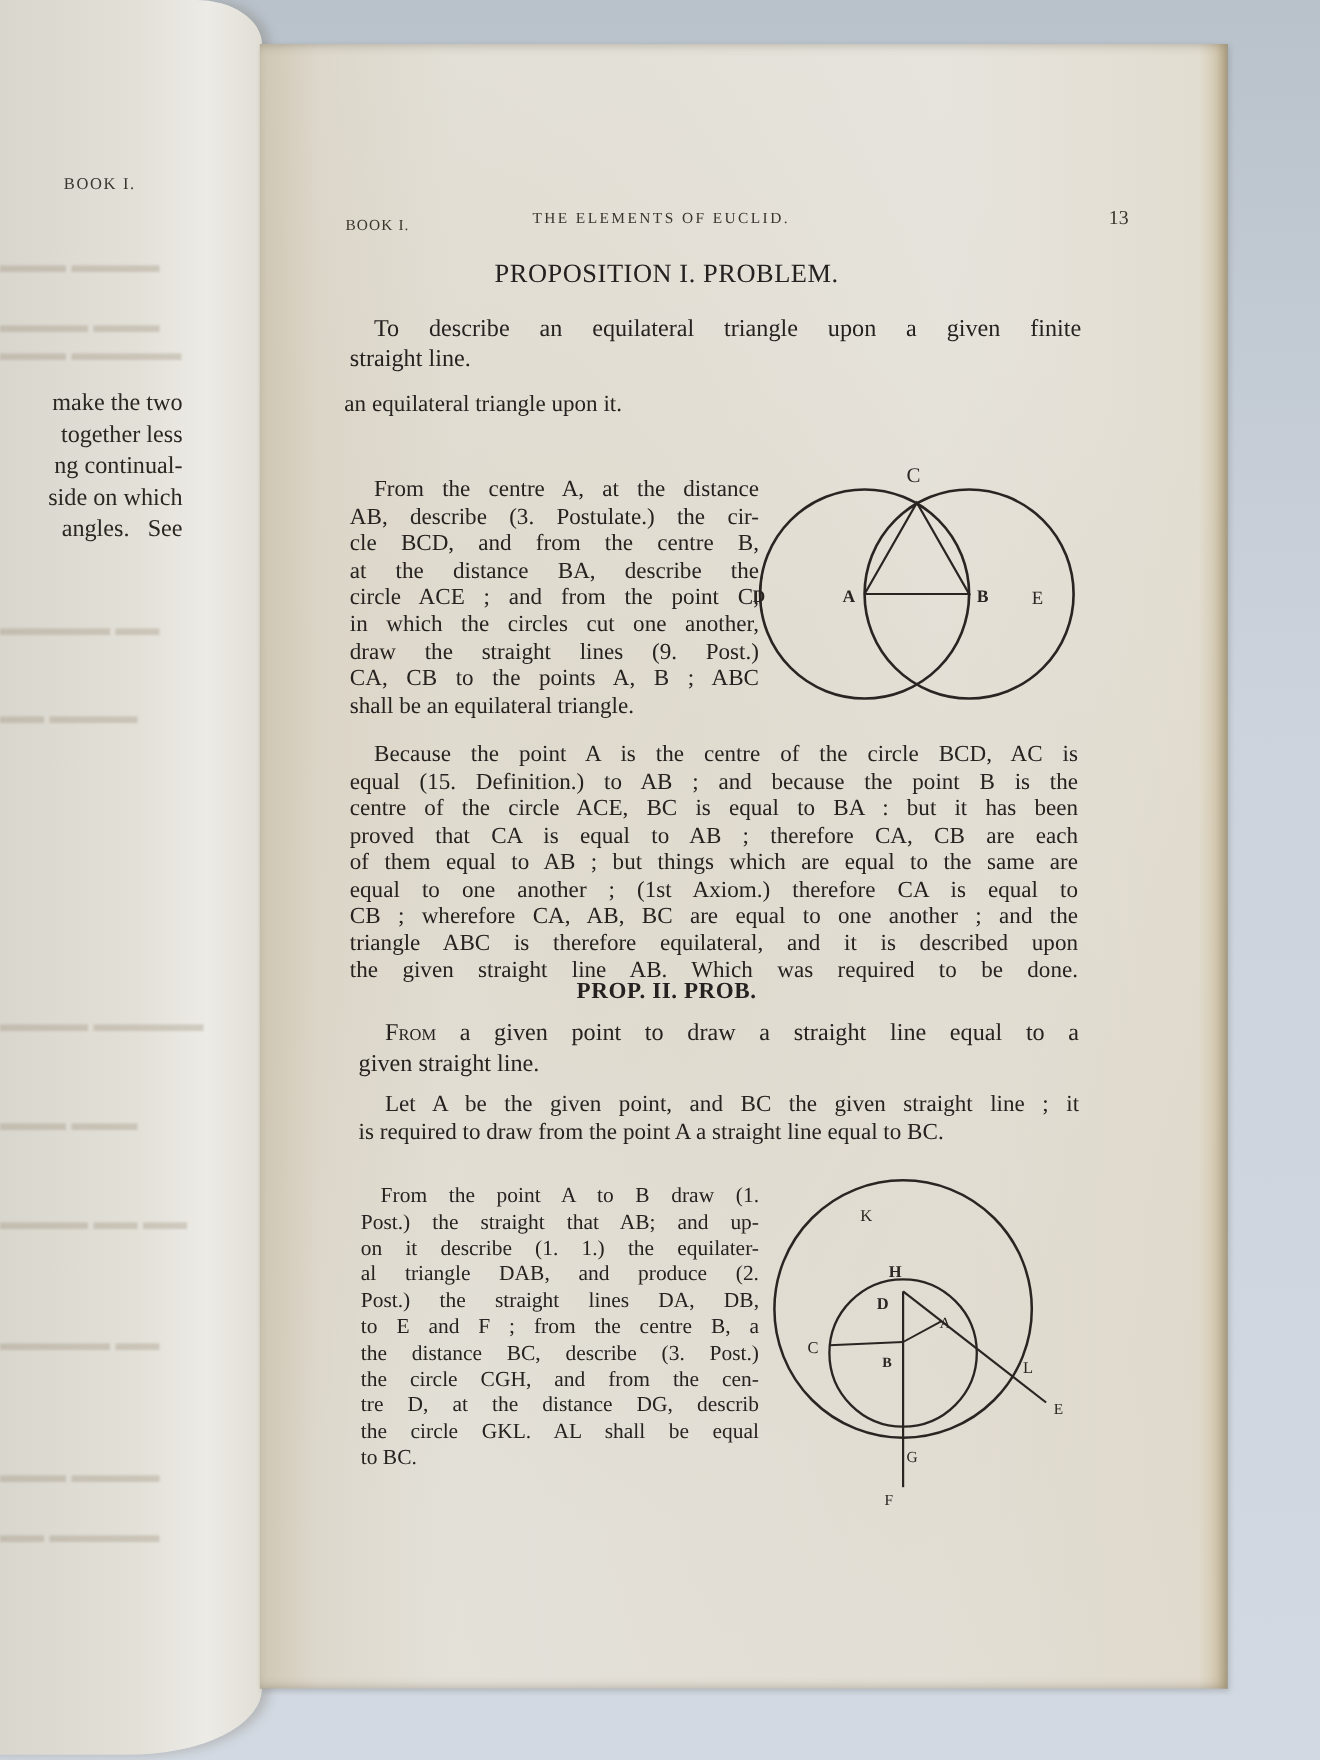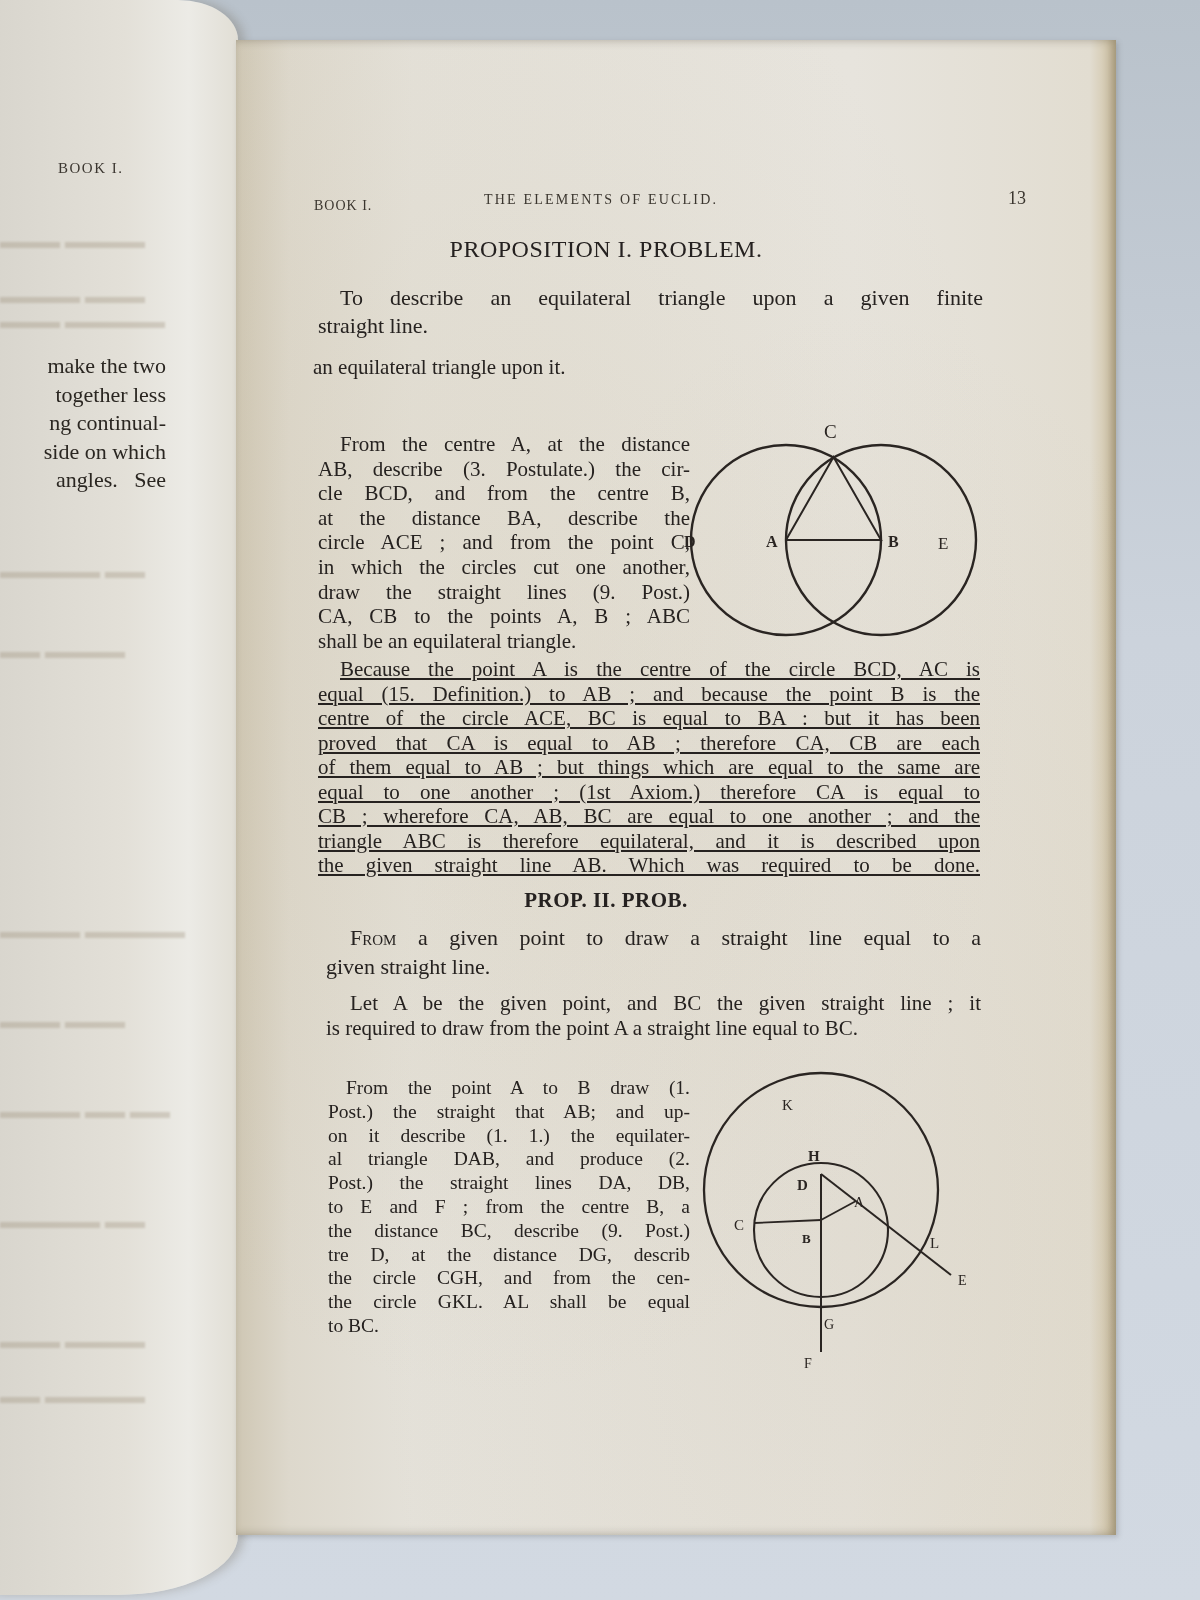--- a/index.html
+++ b/index.html
@@ -113,21 +113,21 @@
     <circle cx="110" cy="150" r="95" fill="none" stroke="#2a2522" stroke-width="2.4"></circle>
     <circle cx="205" cy="150" r="95" fill="none" stroke="#2a2522" stroke-width="2.4"></circle>
     <polyline points="110,150 157.5,67 205,150 110,150" fill="none" stroke="#2a2522" stroke-width="2"></polyline>
     <text x="148" y="48" font-size="19">C</text>
     <text x="8" y="157" font-size="16" font-weight="bold">D</text>
     <text x="90" y="157" font-size="16" font-weight="bold">A</text>
     <text x="212" y="157" font-size="16" font-weight="bold">B</text>
     <text x="262" y="159" font-size="17">E</text>
   </svg>
 
-  <div class="txt block" style="left:82px; top:617px; width:662px; line-height:24.5px;text-decoration:underline;">
+  <div class="txt block" style="left:82px; top:633px; width:662px; line-height:24.5px;">
     <p class="just" style="text-indent:22px">Because the point A is the centre of the circle BCD, AC is</p>
     <p class="just">equal (15. Definition.) to AB ; and because the point B is the</p>
     <p class="just">centre of the circle ACE, BC is equal to BA : but it has been</p>
     <p class="just">proved that CA is equal to AB ; therefore CA, CB are each</p>
     <p class="just">of them equal to AB ; but things which are equal to the same are</p>
     <p class="just">equal to one another ; (1st Axiom.) therefore CA is equal to</p>
     <p class="just">CB ; wherefore CA, AB, BC are equal to one another ; and the</p>
     <p class="just">triangle ABC is therefore equilateral, and it is described upon</p>
     <p class="just">the given straight line AB.   Which was required to be done.</p>
   </div>
@@ -144,23 +144,23 @@
     <p>is required to draw from the point A a straight line equal to BC.</p>
   </div>
 
   <div class="txt block" style="left:92px; top:1000px; width:362px; line-height:23.8px; font-size:19.5px;margin-top:36px;">
     <p class="just" style="text-indent:18px">From the point A to B draw (1.</p>
     <p class="just">Post.) the straight that AB; and up-</p>
     <p class="just">on it describe (1. 1.) the equilater-</p>
     <p class="just">al triangle DAB, and produce (2.</p>
     <p class="just">Post.) the straight lines DA, DB,</p>
     <p class="just">to E and F ; from the centre B, a</p>
-    <p class="just">the distance BC, describe (9. Post.)</p>
+    <p class="just">the distance BC, describe (3. Post.)</p>
+    <p class="just">the circle CGH, and from the cen-</p>
     <p class="just">tre D, at the distance DG, describ</p>
-    <p class="just">the circle CGH, and from the cen-</p>
     <p class="just">the circle GKL. AL shall be equal</p>
     <p>to BC.</p>
   </div>
 
   <svg class="fig" style="left:450px; top:1020px;" width="300" height="300">
     <circle cx="135" cy="130" r="117" fill="none" stroke="#2a2522" stroke-width="2.3"></circle>
     <circle cx="135" cy="170" r="67" fill="none" stroke="#2a2522" stroke-width="2.1"></circle>
     <line x1="135" y1="114" x2="135" y2="292" stroke="#2a2522" stroke-width="2"></line>
     <line x1="135" y1="114" x2="265" y2="215" stroke="#2a2522" stroke-width="2"></line>
     <line x1="135" y1="160" x2="170" y2="141" stroke="#2a2522" stroke-width="1.8"></line>

